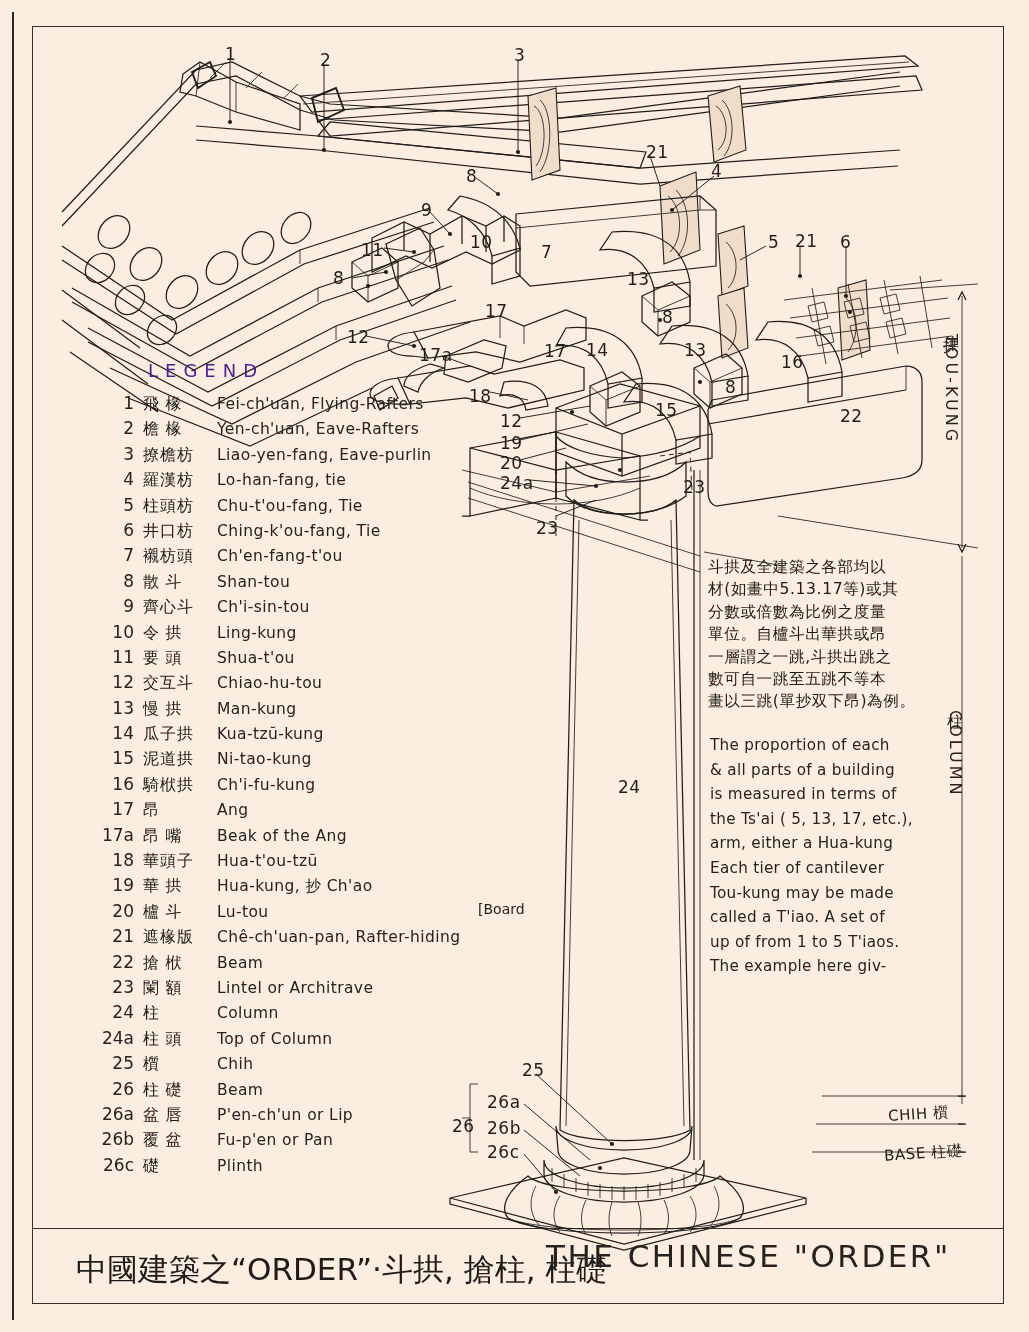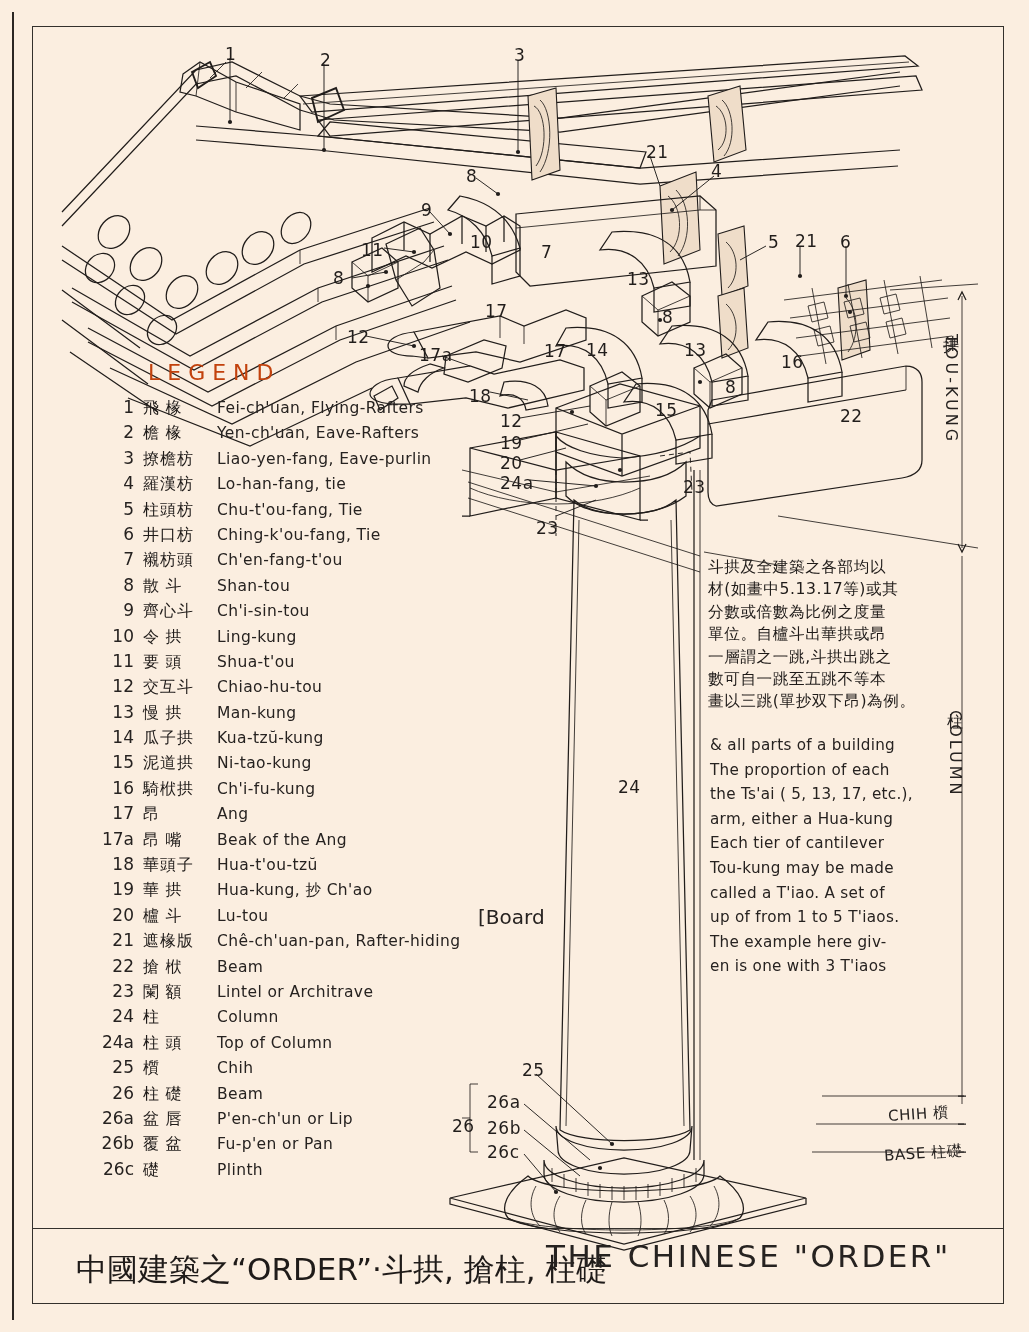--- a/index.html
+++ b/index.html
@@ -46,23 +46,23 @@
   }
   
   #legend {
     position: absolute;
     left: 86px;
     top: 360px;
     width: 470px;
   }
   #legend-title {
     font-family: "DejaVu Sans", sans-serif;
-    font-size: 22px;
+    font-size: 18px;
     letter-spacing: 7px;
-    color: #c2410c;
+    color: #4c1d95;
     margin: 0 0 12px 62px;
   }
   .legend-row {
     display: flex;
     align-items: baseline;
     height: 25.4px;
     font-size: 16.5px;
   }
   .lg-num {
     width: 48px;
@@ -85,21 +85,21 @@
     font-family: "DejaVu Sans", sans-serif;
     font-size: 15.5px;
     color: #262220;
     letter-spacing: 0.4px;
     white-space: nowrap;
   }
   .lg-extra {
     position: absolute;
     left: 392px;
     font-family: "DejaVu Sans", sans-serif;
-    font-size: 20px;
+    font-size: 14px;
     color: #262220;
     text-align: right;
   }
   
   #note-cjk {
     position: absolute;
     left: 708px;
     top: 556px;
     width: 232px;
     font-size: 15.6px;
@@ -612,30 +612,30 @@
       <div>斗拱及全建築之各部均以</div>
       <div>材(如畫中5.13.17等)或其</div>
       <div>分數或倍數為比例之度量</div>
       <div>單位。自櫨斗出華拱或昂</div>
       <div>一層謂之一跳,斗拱出跳之</div>
       <div>數可自一跳至五跳不等本</div>
       <div>畫以三跳(單抄双下昂)為例。</div>
     </div>
 
   <div id="note-en">
+      <div>The proportion of each</div>
       <div>&amp; all parts of a building</div>
-      <div>The proportion of each</div>
+      <div>is measured in terms of</div>
       <div>the Ts'ai ( 5, 13, 17, etc.),</div>
       <div>arm, either a Hua-kung</div>
       <div>Each tier of cantilever</div>
       <div>Tou-kung may be made</div>
       <div>called a T'iao.  A set of</div>
       <div>up of from 1 to 5 T'iaos.</div>
       <div>The example here giv-</div>
-      <div>en is one with 3 T'iaos</div>
     </div>
 
   <div class="vlabel" id="tou-kung-label">
     <span class="vcjk">斗拱</span>
     <span>TOU-KUNG</span>
   </div>
   <div class="vlabel" id="column-label">
     <span class="vcjk">柱</span>
     <span>COLUMN</span>
   </div>

